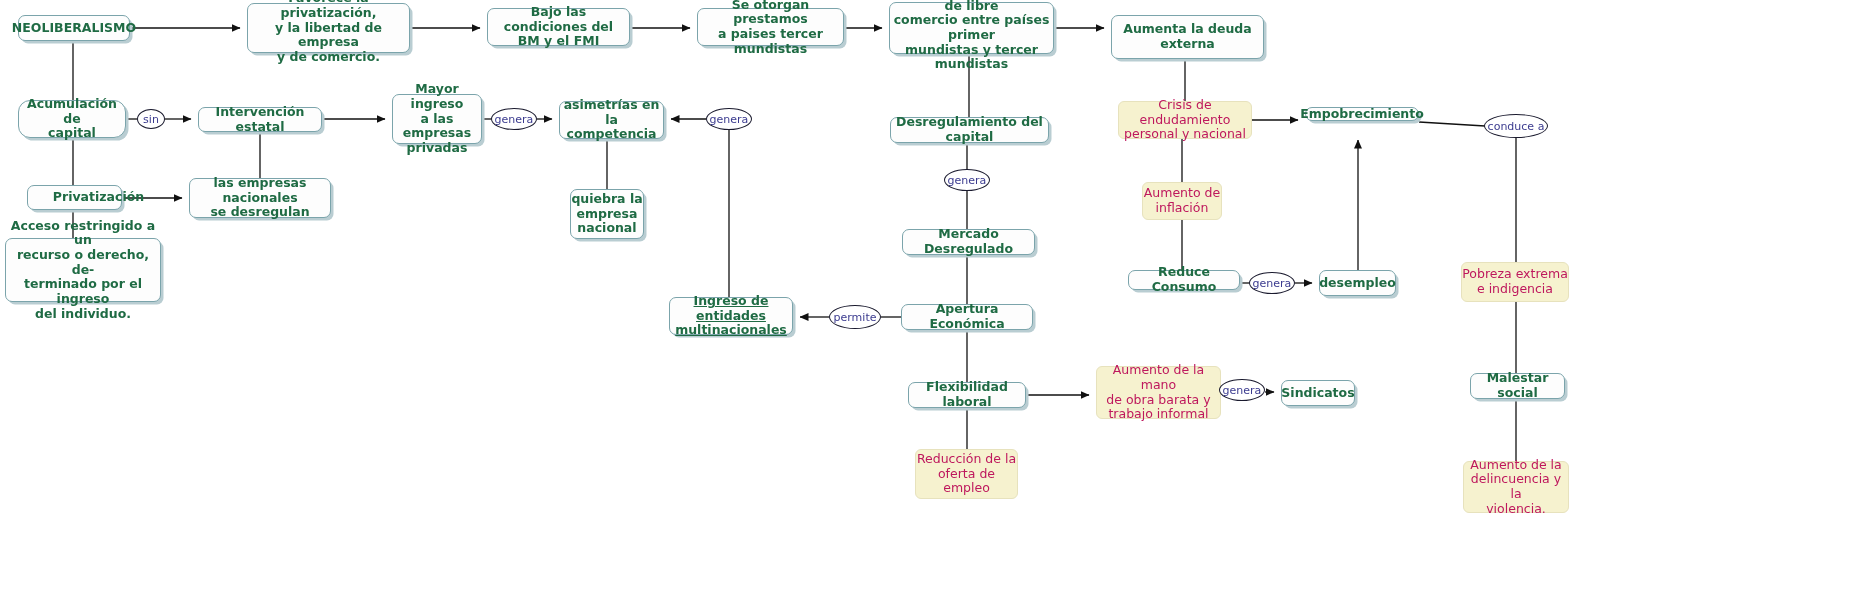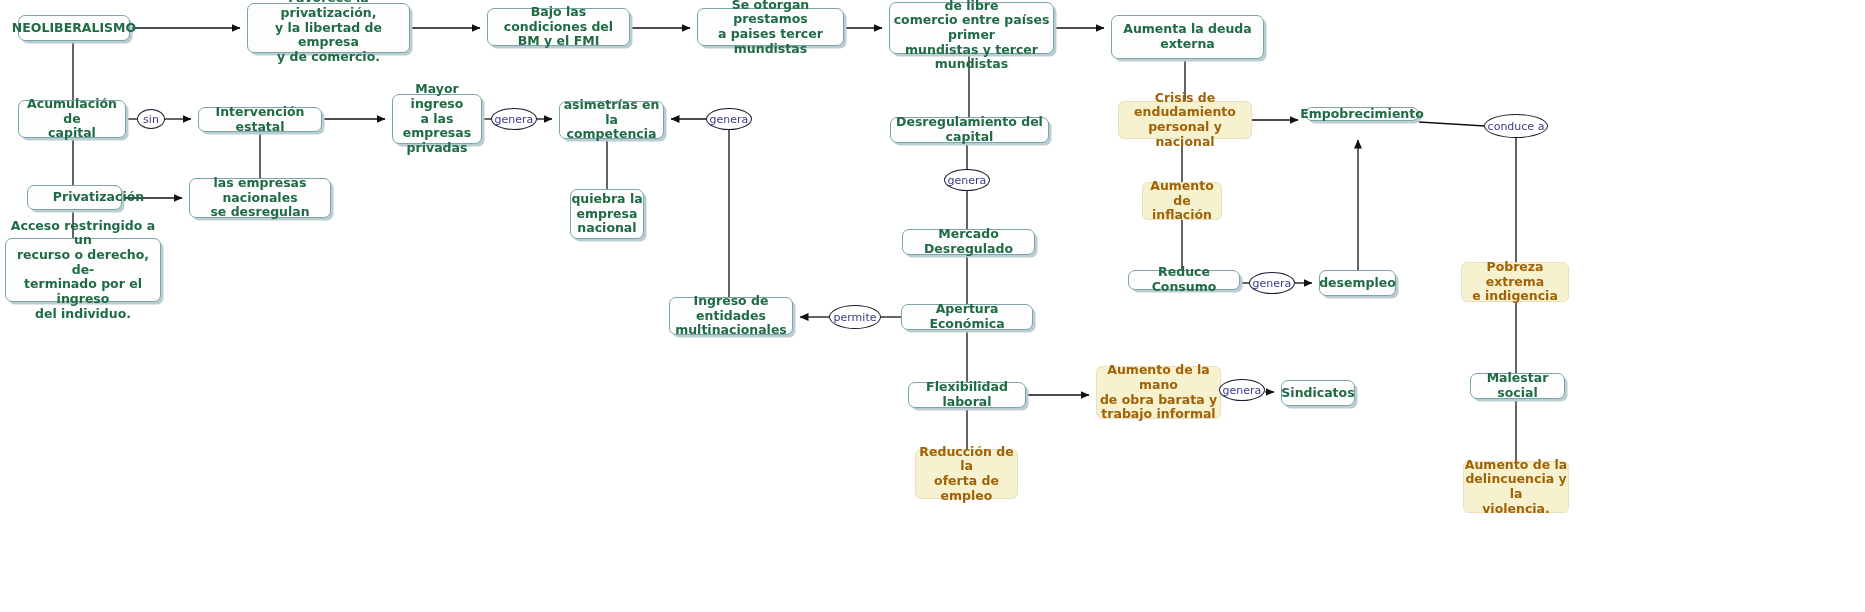--- a/index.html
+++ b/index.html
@@ -43,24 +43,24 @@
     color: #1f6b44;
     font-family: "DejaVu Sans", sans-serif;
     font-size: 12.5px;
     font-weight: 600;
     box-shadow: 3px 3px 0 -0.5px #b9cdd2;
   }
   
   .node.cream {
     background: #f6f2cf;
     border: 1.2px solid #e7e2bd;
-    color: #a16207;
+    color: #be185d;
     font-family: "DejaVu Sans", sans-serif;
     font-size: 12.5px;
-    font-weight: 700;
+    font-weight: 400;
     box-shadow: none;
     border-radius: 6px;
   }
   .linkword {
     position: absolute;
     box-sizing: border-box;
     display: flex;
     align-items: center;
     justify-content: center;
     background: #ffffff;
@@ -135,21 +135,21 @@
 y la libertad de empresa
 y de comercio.</div>
       <div class="node teal" style="left: 487px; top: 8px; width: 143px; height: 38px;">Bajo las condiciones del
 BM y el FMI</div>
       <div class="node teal" style="left: 697px; top: 8px; width: 147px; height: 38px;">Se otorgan prestamos
 a paises tercer mundistas</div>
       <div class="node teal" style="left: 889px; top: 2px; width: 165px; height: 52px;">Se generan tratados de libre
 comercio entre países primer
 mundistas y tercer mundistas</div>
       <div class="node teal" style="left: 1111px; top: 15px; width: 153px; height: 44px;">Aumenta la deuda externa</div>
-      <div class="node teal" style="left: 18px; top: 100px; width: 108px; height: 38px;">Acumulación de
+      <div class="node teal" style="left: 18px; top: 100px; width: 108px; height: 38px; border-radius: 12px;">Acumulación de
 capital</div>
       <div class="node teal" style="left: 198px; top: 107px; width: 124px; height: 25px;">Intervención estatal</div>
       <div class="node teal" style="left: 392px; top: 94px; width: 90px; height: 50px;">Mayor ingreso
 a las empresas
 privadas</div>
       <div class="node teal" style="left: 559px; top: 101px; width: 105px; height: 38px;">asimetrías en la
 competencia</div>
       <div class="node teal" style="left: 890px; top: 117px; width: 159px; height: 26px;">Desregulamiento del capital</div>
       <div class="node cream" style="left: 1118px; top: 101px; width: 134px; height: 38px;">Crisis de endudamiento
 personal y nacional</div>
@@ -164,21 +164,21 @@
 nacional</div>
       <div class="node teal" style="left: 5px; top: 238px; width: 156px; height: 64px;">Acceso restringido a un
 recurso o derecho, de-
 terminado por el ingreso
 del individuo.</div>
       <div class="node teal" style="left: 902px; top: 229px; width: 133px; height: 26px;">Mercado Desregulado</div>
       <div class="node teal" style="left: 1128px; top: 270px; width: 112px; height: 20px;">Reduce Consumo</div>
       <div class="node teal" style="left: 1319px; top: 270px; width: 77px; height: 26px;">desempleo</div>
       <div class="node cream" style="left: 1461px; top: 262px; width: 108px; height: 40px;">Pobreza extrema
 e indigencia</div>
-      <div class="node teal" style="left: 669px; top: 297px; width: 124px; height: 38px;">Ingreso de entidades
+      <div class="node teal" style="left: 669px; top: 297px; width: 124px; height: 38px; text-decoration: underline;">Ingreso de entidades
 multinacionales</div>
       <div class="node teal" style="left: 901px; top: 304px; width: 132px; height: 26px;">Apertura Económica</div>
       <div class="node teal" style="left: 908px; top: 382px; width: 118px; height: 26px;">Flexibilidad laboral</div>
       <div class="node cream" style="left: 1096px; top: 366px; width: 125px; height: 53px;">Aumento de la mano
 de obra barata y
 trabajo informal</div>
       <div class="node teal" style="left: 1281px; top: 380px; width: 74px; height: 26px;">Sindicatos</div>
       <div class="node teal" style="left: 1470px; top: 373px; width: 95px; height: 26px;">Malestar social</div>
       <div class="node cream" style="left: 915px; top: 449px; width: 103px; height: 50px;">Reducción de la
 oferta de empleo</div>

